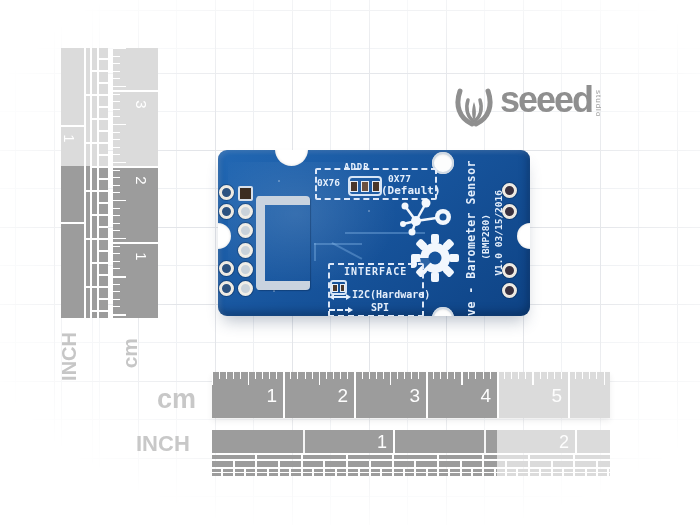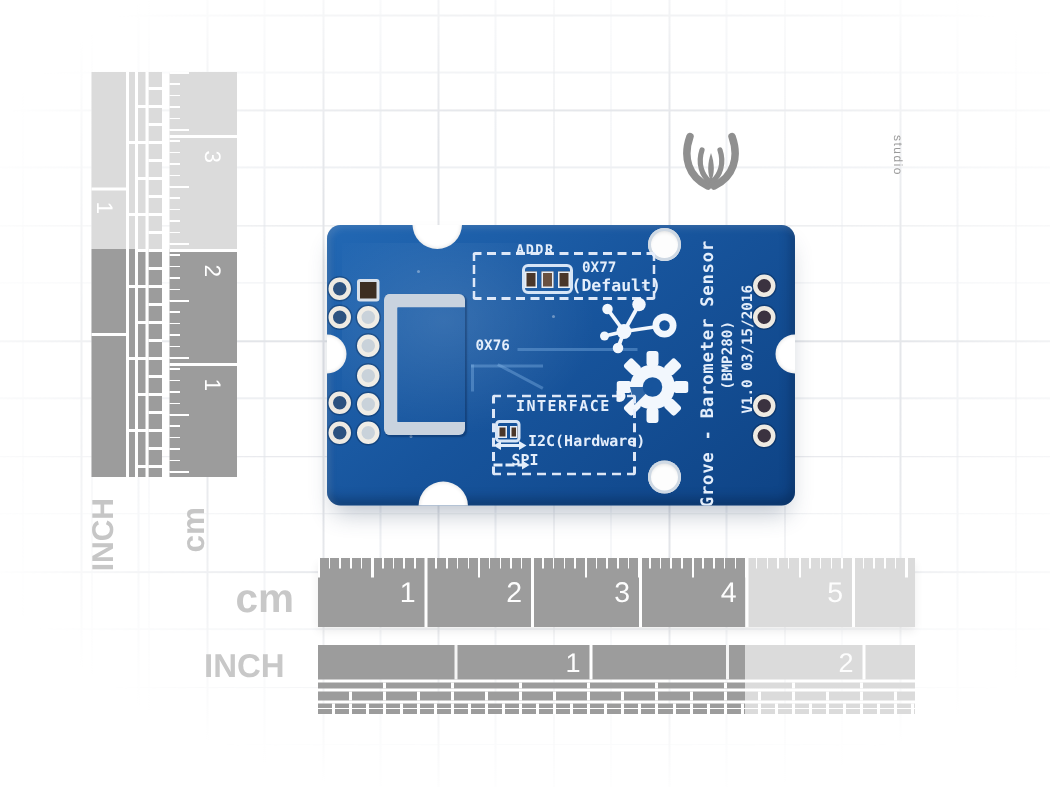--- a/index.html
+++ b/index.html
@@ -76,21 +76,21 @@
   .ir2{top:31px;height:6px;
        background-image:repeating-linear-gradient(90deg,transparent 0 20.7px,#fff 20.7px 22.7px),
                         linear-gradient(90deg,#9c9c9c 0 285px,#dbdbdb 285px);}
   .ir3{top:39px;height:7px;
        background-image:repeating-linear-gradient(90deg,transparent 0 9.35px,#fff 9.35px 11.35px),
                         linear-gradient(180deg,transparent 0 3px,#fff 3px 4px,transparent 4px),
                         linear-gradient(90deg,#9c9c9c 0 285px,#dbdbdb 285px);}
   .hlabel{position:absolute;color:#c8c8c8;font-weight:bold;}
 
   
-  .board{position:absolute;left:218px;top:150px;width:312px;height:187px;border-radius:9px;
+  .board{position:absolute;left:218px;top:150px;width:312px;height:166px;border-radius:9px;
      background:linear-gradient(140deg,#2268b4 0%,#17549c 48%,#0e4385 100%);
      box-shadow:inset 2px 2px 5px rgba(255,255,255,.14),inset -2px -4px 8px rgba(0,20,50,.38),
                 0 10px 16px -5px rgba(50,70,100,.33);
      overflow:hidden;}
   .sheen{position:absolute;left:10px;top:12px;width:170px;height:130px;
      background:radial-gradient(ellipse at 40% 40%,rgba(255,255,255,.12),transparent 70%);}
   .hole{position:absolute;border-radius:50%;background:#fdfdfd;
      box-shadow:inset 0 0 0 2px #cfd9e4,inset 0 2px 3px rgba(0,0,0,.18);}
   .notch{position:absolute;border-radius:50%;background:#fff;
      box-shadow:inset 0 0 3px rgba(0,0,0,.15);}
@@ -134,20 +134,21 @@
   <div class="logo">
     <svg width="44" height="46" viewBox="0 0 44 46" style="position:absolute;left:0;top:6px;">
       <g fill="none" stroke="#8f8f8f" stroke-linecap="round">
         <path d="M8 3 C3 17 7 30 20 36" stroke-width="5"></path>
         <path d="M36 3 C41 17 37 30 24 36" stroke-width="5"></path>
         <path d="M16 12 C13 21 16 29 21 33" stroke-width="3.5"></path>
         <path d="M28 12 C31 21 28 29 23 33" stroke-width="3.5"></path>
       </g>
       <path d="M22 14 C19.5 21 19.5 28 22 33 C24.5 28 24.5 21 22 14 Z" fill="#8f8f8f"></path>
     </svg>
+    <div class="brand">seeed</div>
     <div class="studio">studio</div>
   </div>
 
   <div class="vr vr-inch">
     <div class="bar two-tone-v"></div>
     <div class="fcol fc1"></div>
     <div class="fcol fc2"></div>
     <div class="fcol fc3"></div>
     <div class="hsep" style="left:0;top:77px;width:23px;"></div>
     <div class="hsep" style="left:0;top:174px;width:23px;"></div>
@@ -205,21 +206,21 @@
 
     <div class="pad dark" style="left:284px;top:33px;"></div>
     <div class="pad dark" style="left:284px;top:54px;"></div>
     <div class="pad dark" style="left:284px;top:113px;"></div>
     <div class="pad dark" style="left:284px;top:133px;"></div>
 
     <div class="bracket"></div>
 
     <div class="dashbox" style="left:97px;top:18px;width:118px;height:28px;"></div>
     <span class="silk" style="left:126px;top:12px;font-size:9px;letter-spacing:1px;">ADDR</span>
-    <span class="silk" style="left:99px;top:27px;font-size:9.5px;margin-top:48px;">0X76</span>
+    <span class="silk" style="left:99px;top:27px;font-size:9.5px;">0X76</span>
     <div class="jblock">
       <span class="jpad"></span>
       <span class="jpad" style="background:#6a5140;"></span>
       <span class="jpad"></span>
     </div>
     <span class="silk" style="left:170px;top:23px;font-size:9.5px;">0X77</span>
     <span class="silk" style="left:163px;top:34px;font-size:11px;">(Default)</span>
 
     <svg style="position:absolute;left:178px;top:44px;" width="62" height="46" viewBox="0 0 62 46">
       <g stroke="#f2f7fd" stroke-width="2.5" fill="none">
@@ -259,21 +260,21 @@
 
     <div class="dashbox" style="left:110px;top:113px;width:92px;height:50px;"></div>
     <span class="silk" style="left:126px;top:116px;font-size:10px;letter-spacing:1px;">INTERFACE</span>
     <div class="jsmall">
       <span class="jpad"></span>
       <span class="jpad"></span>
     </div>
     <div class="arr" style="left:113px;top:146px;width:18px;"></div>
     <span class="silk" style="left:134px;top:139px;font-size:10px;">I2C(Hardware)</span>
     <div class="arr dashed" style="left:111px;top:159px;width:22px;"></div>
-    <span class="silk" style="left:123px;top:152px;font-size:10px;">SPI</span>
+    <span class="silk" style="left:153px;top:152px;font-size:10px;">SPI</span>
 
     <div class="vsilk" style="left:246px;top:10px;font-size:11.5px;letter-spacing:.5px;">Grove - Barometer Sensor</div>
     <div class="vsilk" style="left:262px;top:64px;font-size:9.5px;">(BMP280)</div>
     <div class="vsilk" style="left:275px;top:40px;font-size:9.5px;">V1.0 03/15/2016</div>
   </div>
 
   <div class="hr hr-cm">
     <div class="mm"></div>
     <div class="hcm"></div>
     <div class="vsep" style="left:71px;"></div>

